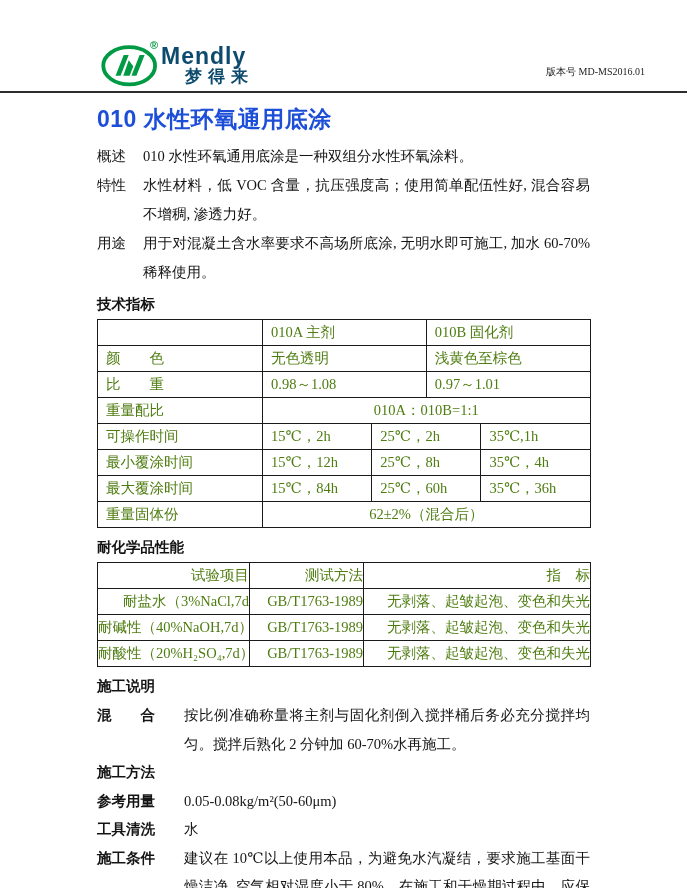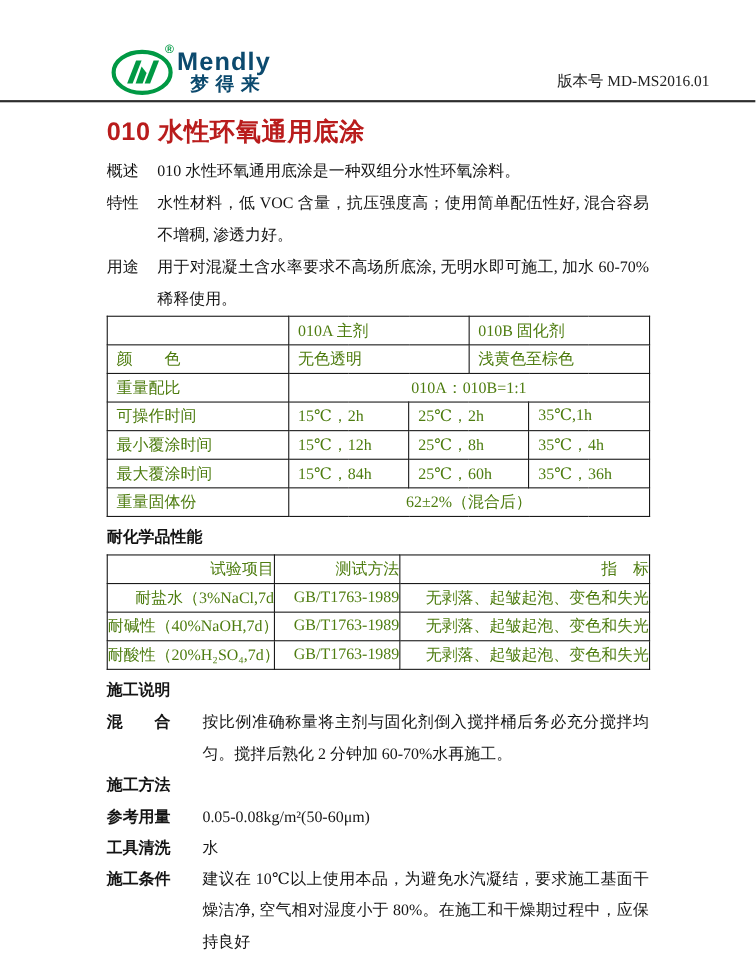--- a/index.html
+++ b/index.html
@@ -7,27 +7,27 @@
   body { font-family:"Liberation Serif","DejaVu Serif",serif; color:#141414; }
   .page { position:relative; width:687px; height:888px; background:#fff; overflow:hidden; }
 
   
   .header { position:relative; height:93px; border-bottom:2px solid #2d2d2d; }
   .logo-mark { position:absolute; left:101px; top:41px; width:60px; height:46px; }
   .reg-mark { position:absolute; left:150px; top:39px; font-size:11px; font-weight:bold; color:#009944;
               font-family:"Liberation Sans",sans-serif; }
   .brand { position:absolute; left:161px; top:45px; color:#0c4a6e; font-family:"Liberation Sans",sans-serif; }
   .brand-latin { font-size:23px; font-weight:800; letter-spacing:1px; line-height:22px; }
-  .brand-cn { font-size:17px; font-weight:800; letter-spacing:6px; margin-left:12px; line-height:19px; }
-  .version { position:absolute; right:42px; top:65px; font-size:14px; color:#222; }
+  .brand-cn { font-size:17px; font-weight:800; letter-spacing:6px; margin-left:24px; line-height:19px; }
+  .version { position:absolute; right:42px; top:65px; font-size:10px; color:#222; }
 
   
   .content { margin-left:97px; width:493px; }
   .doc-title { font-family:"Liberation Sans",sans-serif; font-weight:700; font-size:23px;
-               letter-spacing:0.5px; margin:11px 0 7px 0; color:#b91c1c; }
+               letter-spacing:0.5px; margin:11px 0 7px 0; color:#1d4ed8; }
 
   .para { display:flex; font-size:14.5px; line-height:29px; }
   .para-label { width:46px; flex:none; font-weight:400; font-family:"Liberation Sans",sans-serif; }
   .para-text { flex:1; text-align:justify; }
 
   .sec-heading { font-weight:700; font-family:"Liberation Sans",sans-serif; font-size:14.5px;
                  line-height:22px; margin:6px 0 4px 0; }
 
   table { border-collapse:collapse; table-layout:fixed; width:493px; font-size:14.5px; color:#4d7c0f; }
   td { border:1px solid #1a1a1a; height:26px; padding:0 2px 0 8px; overflow:hidden; white-space:nowrap; }
@@ -72,40 +72,46 @@
     </div>
     <div class="para">
       <span class="para-label">特性</span>
       <span class="para-text">水性材料，低 VOC 含量，抗压强度高；使用简单配伍性好, 混合容易不增稠, 渗透力好。</span>
     </div>
     <div class="para">
       <span class="para-label">用途</span>
       <span class="para-text">用于对混凝土含水率要求不高场所底涂, 无明水即可施工, 加水 60-70%稀释使用。</span>
     </div>
 
+    <div class="sec-heading">技术指标</div>
     <table class="tech-table">
       <colgroup>
         <col style="width:165px">
           <col style="width:54.6px">
           <col style="width:54.6px">
           <col style="width:54.6px">
         <col style="width:54.6px">
           <col style="width:54.6px">
           <col style="width:54.6px">
       </colgroup>
       <tbody>
           <tr>
         <td></td>
         <td colspan="3">010A 主剂</td>
         <td colspan="3">010B 固化剂</td>
       </tr>
       <tr>
         <td>颜　　色</td>
         <td colspan="3">无色透明</td>
         <td colspan="3">浅黄色至棕色</td>
+      </tr>
+      <tr>
+        <td>比　　重</td>
+        <td colspan="3">0.98～1.08</td>
+        <td colspan="3">0.97～1.01</td>
       </tr>
       <tr>
         <td>重量配比</td>
         <td colspan="6" class="c">010A：010B=1:1</td>
       </tr>
       <tr>
         <td>可操作时间</td>
         <td colspan="2">15℃，2h</td>
         <td colspan="2">25℃，2h</td>
         <td colspan="2">35℃,1h</td>

